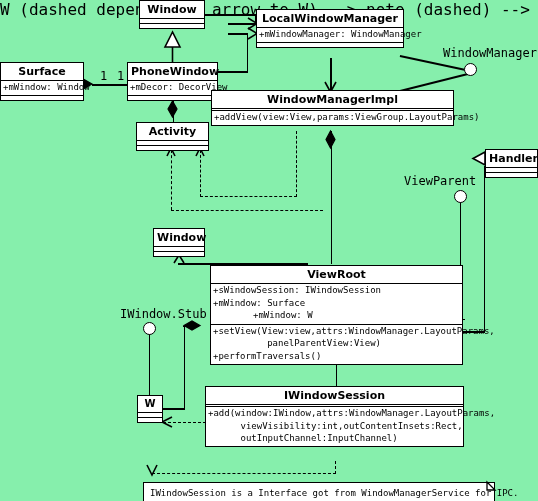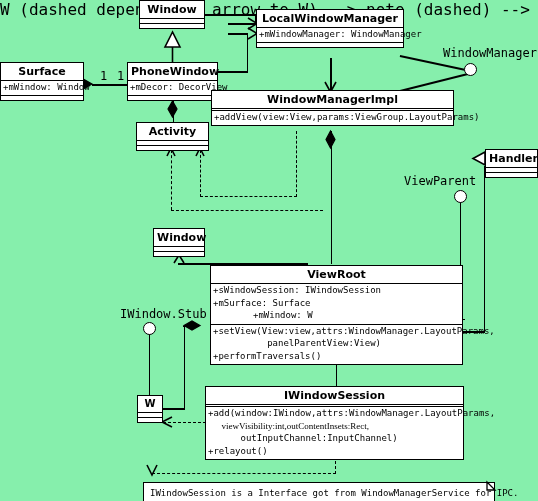--- a/index.html
+++ b/index.html
@@ -196,43 +196,42 @@
     <div class="sep"></div>
     <div class="empty"></div>
     <div class="sep"></div>
     <div class="empty"></div>
   </div>
 
   <div class="cls" style="left:210px;top:265px;width:253px;">
     <div class="title">ViewRoot</div>
     <div class="sep"></div>
     <div class="attrs">+sWindowSession: IWindowSession</div>
-    <div class="attrs" style="padding-top:0;">+mSurface: Surface</div>
+    <div class="attrs" style="padding-top:0;">+mWindow: Surface</div>
     <div class="attrs" style="padding-top:0;padding-bottom:2px;margin-left:40px;">+mWindow: W</div>
     <div class="sep"></div>
     <div class="ops" style="overflow:visible;">+setView(View:view,attrs:WindowManager.LayoutParams,</div>
     <div class="ops" style="padding-top:0;">          panelParentView:View)</div>
     <div class="ops" style="padding-top:0;padding-bottom:2px;">+performTraversals()</div>
   </div>
 
   <div class="cls" style="left:137px;top:395px;width:26px;">
     <div class="title" style="font-size:10px;line-height:14px;">W</div>
     <div class="sep"></div>
     <div class="empty"></div>
     <div class="sep"></div>
     <div class="empty"></div>
   </div>
 
   <div class="cls" style="left:205px;top:386px;width:259px;">
     <div class="title">IWindowSession</div>
     <div class="sep2"></div>
     <div class="ops" style="overflow:visible;">+add(window:IWindow,attrs:WindowManager.LayoutParams,</div>
-    <div class="ops" style="padding-top:0;font-family:Liberation Serif, serif;">      viewVisibility:int,outContentInsets:Rect,</div>
+    <div class="ops" style="padding-top:0;">      viewVisibility:int,outContentInsets:Rect,</div>
     <div class="ops" style="padding-top:0;">      outInputChannel:InputChannel)</div>
-    <div class="ops" style="padding-top:0;padding-bottom:2px;">+relayout()</div>
   </div>
 
   
   <div class="socket" style="left:464px;top:63px;"></div>
   <div class="lbl" style="left:443px;top:46px;">WindowManager</div>
 
   <div class="socket" style="left:454px;top:190px;"></div>
   <div class="lbl" style="left:404px;top:174px;">ViewParent</div>
 
   <div class="socket" style="left:143px;top:322px;"></div>

